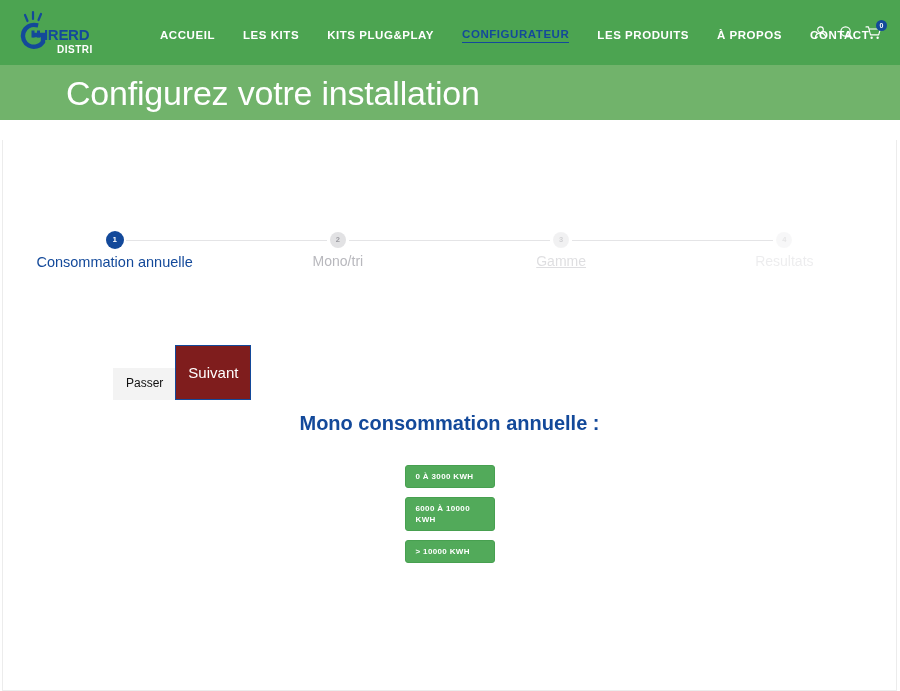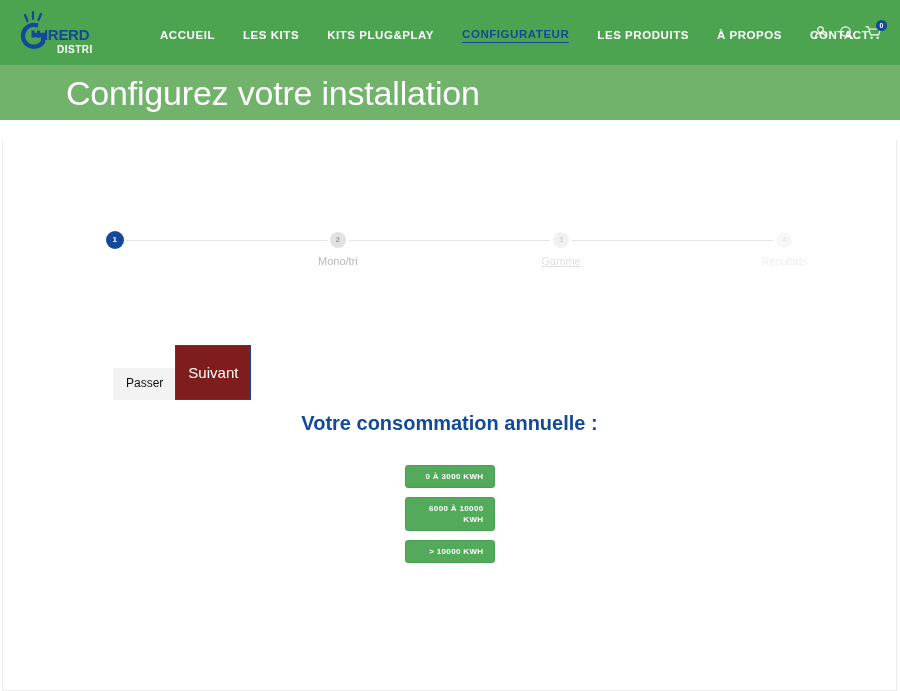--- a/index.html
+++ b/index.html
@@ -157,21 +157,21 @@
   .step.active .step-bullet {
     background: #13499a;
     color: #ffffff;
     width: 18px; height: 18px;
     line-height: 18px;
     font-size: 8px;
     margin-top: -1px;
   }
   .step-label {
     margin-top: 5px;
-    font-size: 11px;
+    font-size: 14px;
     color: #b8b8bd;
     white-space: nowrap;
     line-height: 16px;
   }
   .step.active .step-label {
     color: #13499a;
     font-size: 14.5px;
   }
   .step.faded .step-bullet { opacity: 0.45; }
   .step.faded .step-label { opacity: 0.45; text-decoration: underline; }
@@ -248,21 +248,21 @@
     min-width: 90px;
     padding: 5px 10px;
     background: #52aa5a;
     border: 1px solid #47a050;
     border-radius: 3px;
     color: #ffffff;
     font-size: 8px;
     font-weight: bold;
     letter-spacing: 0.35px;
     text-transform: uppercase;
-    text-align: right;
+    text-align: left;
     line-height: 11px;
     cursor: pointer;
     font-family: "Liberation Sans", sans-serif;
   }
 </style>
 </head>
 <body>
 
 <div class="page">
 
@@ -327,20 +327,21 @@
   </div>
 
   <div class="content">
 
     <div class="stepper">
 
       <div class="step active">
 
         <span class="line-r"></span>
         <span class="step-bullet">1</span>
+        <span class="step-label">Consommation annuelle</span>
       </div>
 
       <div class="step">
         <span class="line-l"></span>
         <span class="line-r"></span>
         <span class="step-bullet">2</span>
         <span class="step-label">Mono/tri</span>
       </div>
 
       <div class="step faded">
@@ -357,21 +358,21 @@
         <span class="step-label">Resultats</span>
       </div>
 
     </div>
 
     <div class="nav-buttons">
       <button class="btn-passer">Passer</button>
       <button class="btn-suivant">Suivant</button>
     </div>
 
-    <div class="question">Votre consommation annuelle :</div>
+    <div class="question">Mono consommation annuelle :</div>
 
     <div class="choices">
       <button class="choice-btn">0 à 3000 KWH</button>
       <button class="choice-btn">6000 à 10000 KWH</button>
       <button class="choice-btn">&gt; 10000 KWH</button>
     </div>
 
   </div>
 </div>
 

